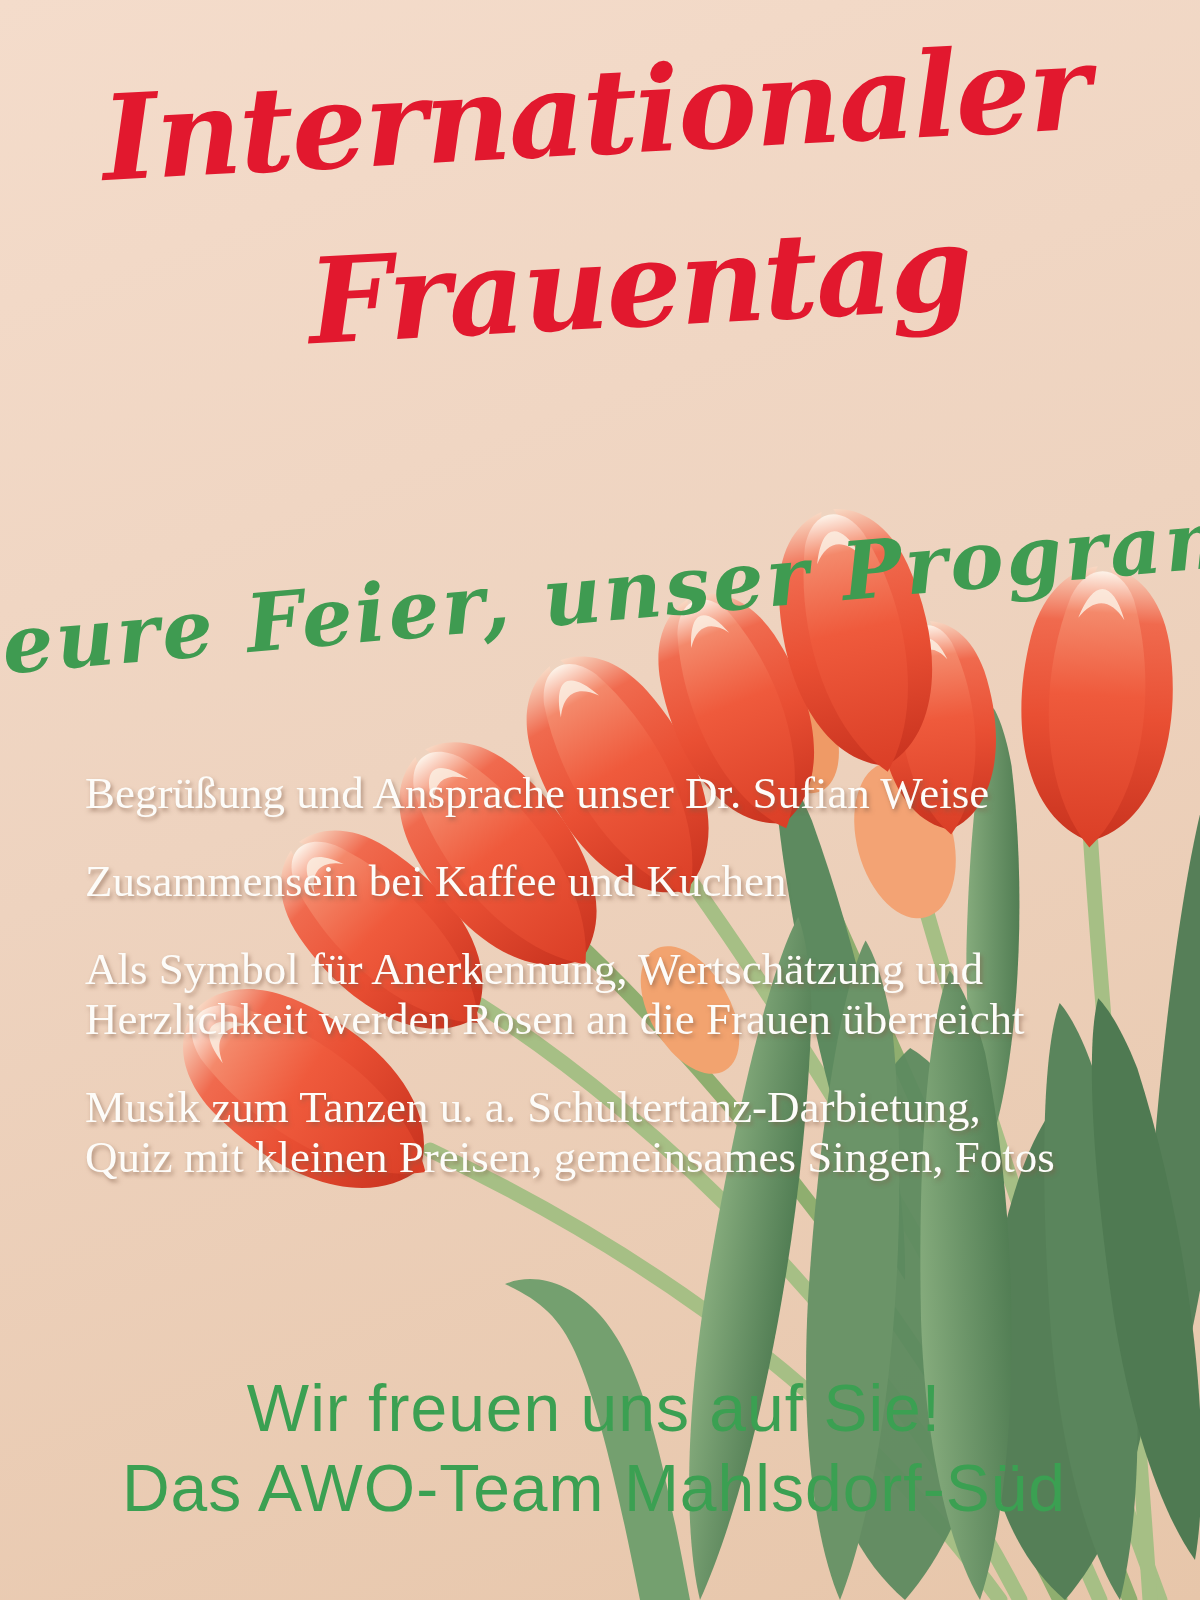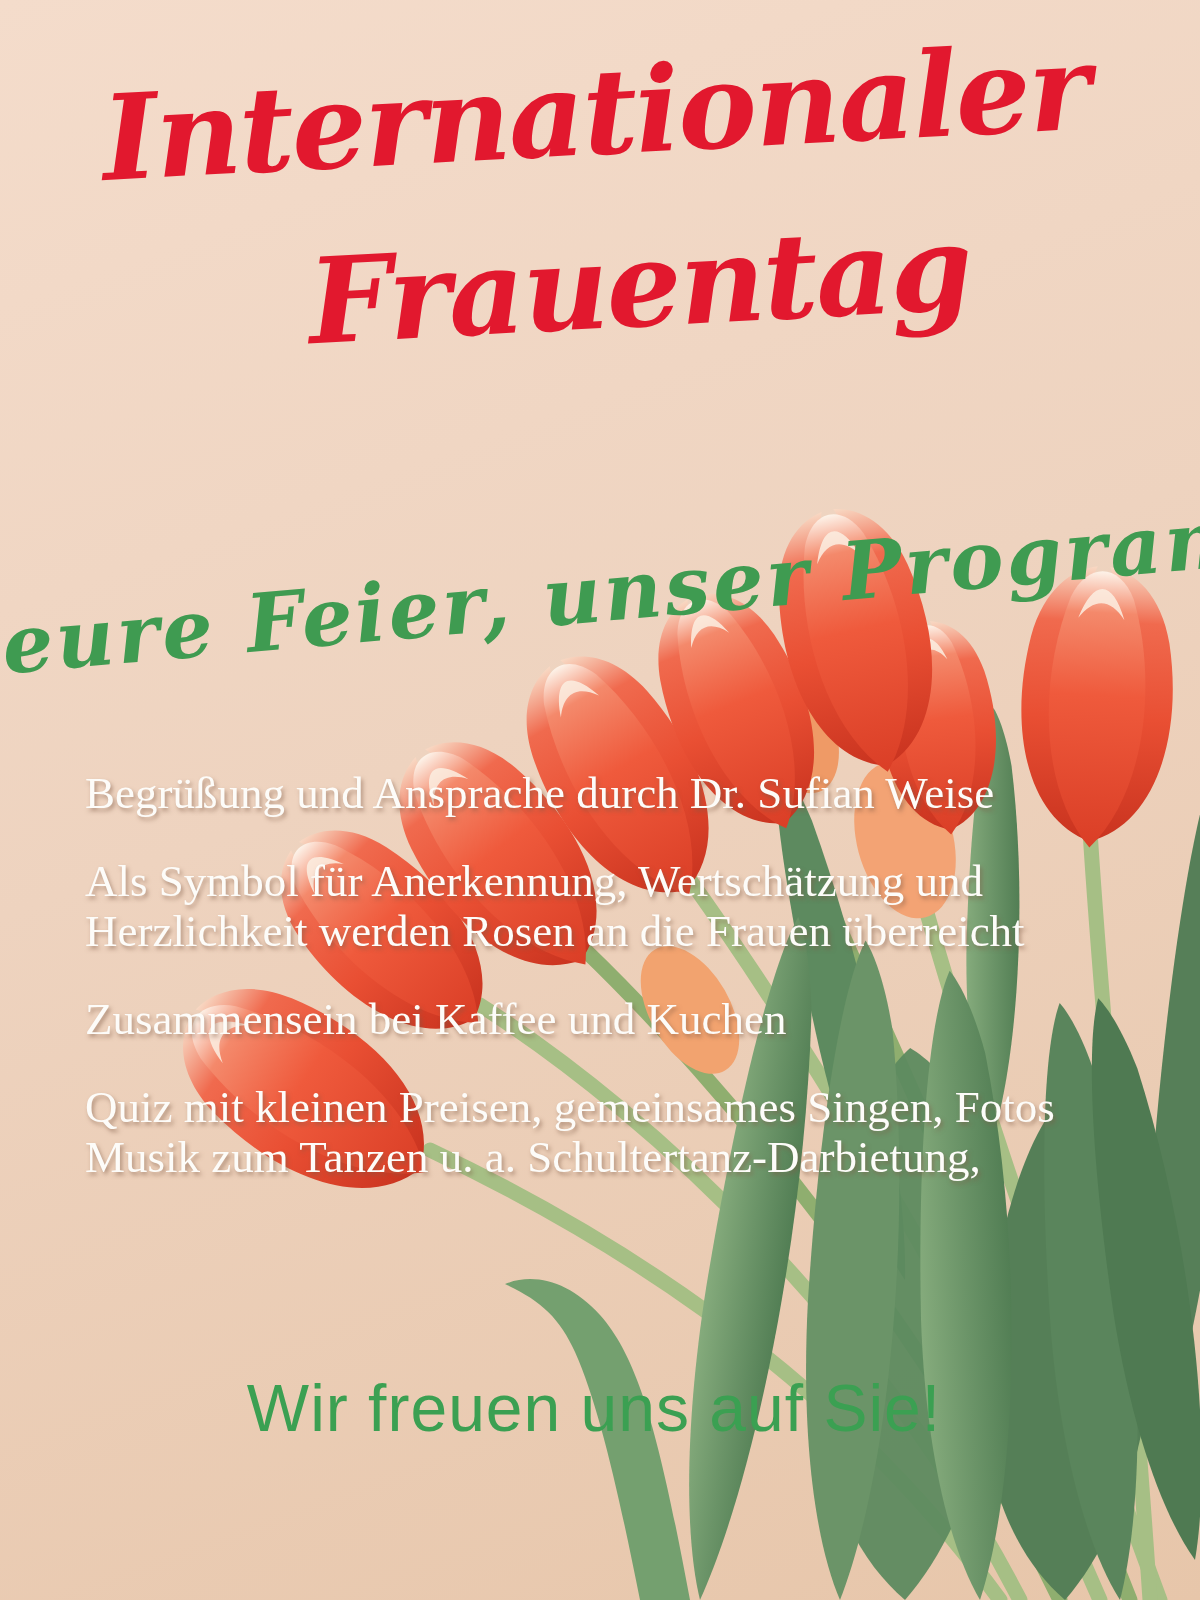--- a/index.html
+++ b/index.html
@@ -120,32 +120,33 @@
 
   <div class="title">
     <span class="l1">Internationaler</span>
     <span class="l2">Frauentag</span>
   </div>
 
   <div class="subtitle">eure Feier, unser Programm</div>
 
   <div class="program">
     <div class="pitem">
-      <div class="pline">Begrüßung und Ansprache durch Dr. Sufian Weise</div>
+      <div class="pline">Begrüßung und Ansprache unser Dr. Sufian Weise</div>
+    </div>
+    <div class="pitem">
+      <div class="pline">Zusammensein bei Kaffee und Kuchen</div>
     </div>
     <div class="pitem">
       <div class="pline">Als Symbol für Anerkennung, Wertschätzung und</div>
       <div class="pline">Herzlichkeit werden Rosen an die Frauen überreicht</div>
     </div>
     <div class="pitem">
-      <div class="pline">Zusammensein bei Kaffee und Kuchen</div>
-    </div>
-    <div class="pitem">
+      <div class="pline">Musik zum Tanzen u. a. Schultertanz-Darbietung,</div>
       <div class="pline">Quiz mit kleinen Preisen, gemeinsames Singen, Fotos</div>
-      <div class="pline">Musik zum Tanzen u. a. Schultertanz-Darbietung,</div>
     </div>
   </div>
 
   <div class="closing">
     <div>Wir freuen uns auf Sie!</div>
+    <div>Das AWO-Team Mahlsdorf-Süd</div>
   </div>
 
 </div>
 
 </body></html>

